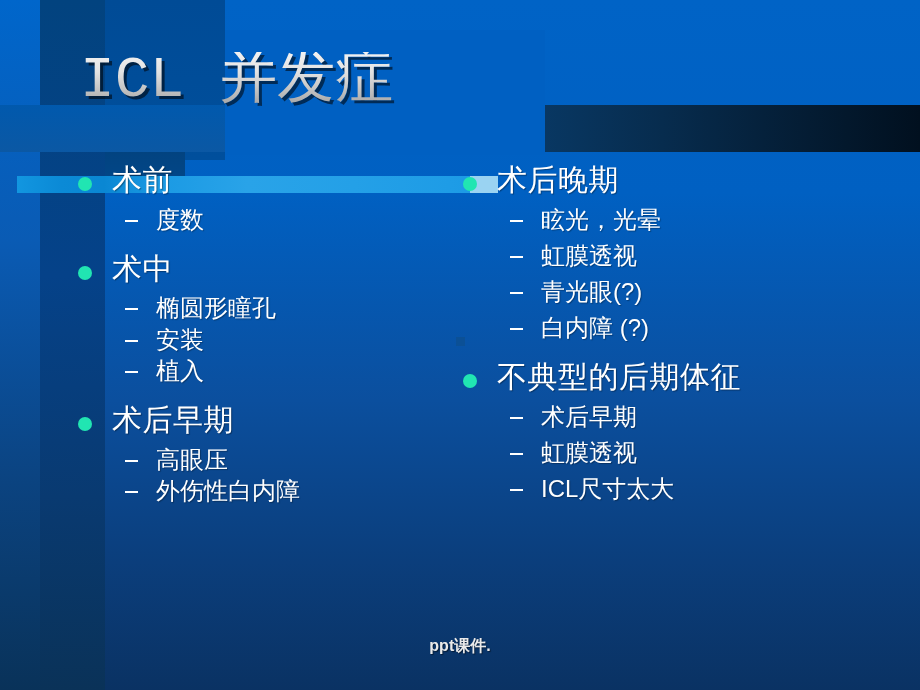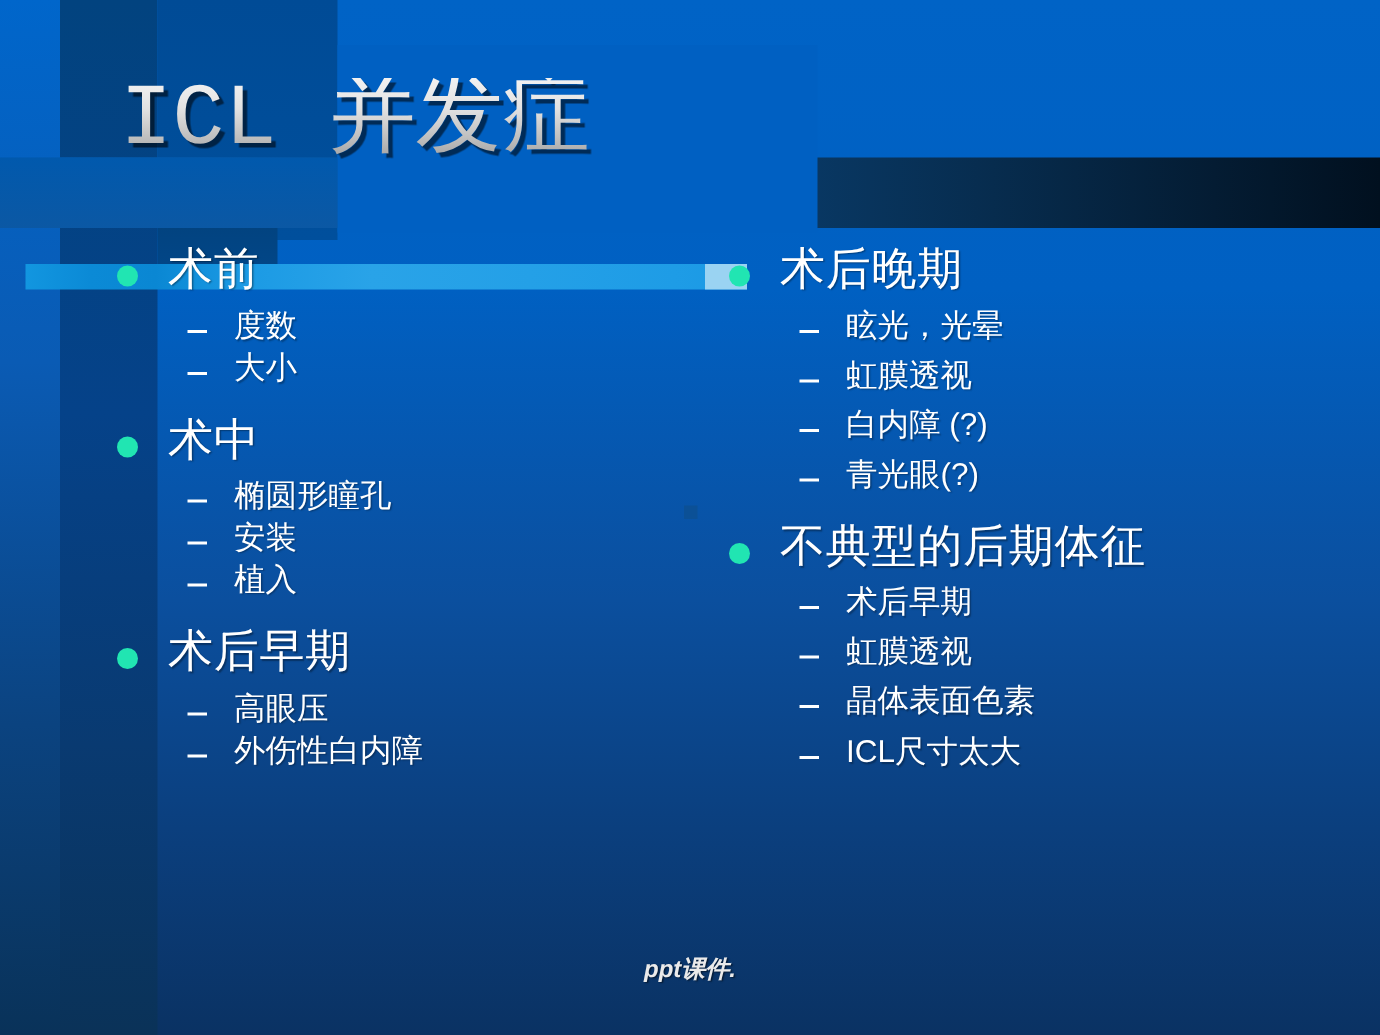--- a/index.html
+++ b/index.html
@@ -95,21 +95,21 @@
     width: 28px; height: 17px;
     background: #9ad3f2;
   }
 
   
   .col {
     position: absolute;
     top: 160px;
   }
   .col-left  { left: 78px;  width: 390px; }
-  .col-right { left: 486px; width: 430px; }
+  .col-right { left: 463px; width: 430px; }
 
   .l1 {
     display: flex;
     align-items: flex-start;
     color: #ffffff;
     font-size: 30px;
     line-height: 1.02;
     margin-top: 5px;
     white-space: nowrap;
   }
@@ -124,21 +124,21 @@
   .l1 .txt {
     font-weight: 400;
     letter-spacing: .5px;
     text-shadow: 1px 1px 1px rgba(0,0,0,.35);
   }
 
   .l2 {
     display: flex;
     align-items: flex-start;
     color: #ffffff;
-    font-size: 21px;
+    font-size: 24px;
     line-height: 1.05;
     margin-top: 11px;
     margin-left: 47px;
     white-space: nowrap;
   }
   .l2 .dash {
     flex: 0 0 auto;
     width: 13px; height: 2px;
     background: #ffffff;
     margin-right: 18px;
@@ -155,21 +155,20 @@
   
   .footer {
     position: absolute;
     left: 0; right: 0;
     top: 636px;
     text-align: center;
     color: #eaeaea;
     font-size: 16px;
     font-weight: bold;
     text-shadow: 1px 1px 1px rgba(0,0,0,.5);
-    font-style: italic;
   }
 </style>
 </head>
 <body>
 
 <div id="slide">
 
   <div class="bg-left-stripe"></div>
   <div class="bg-left-band"></div>
   <div class="bg-upper-block"></div>
@@ -187,96 +186,88 @@
   <div class="col col-left">
 
     <div class="l1">
       <span class="dot"></span>
       <span class="txt">术前</span>
     </div>
     <div class="l2">
       <span class="dash"></span>
       <span class="txt">度数</span>
     </div>
+
+    <div class="l1 gap">
+      <span class="dot"></span>
+      <span class="txt">术中</span>
+    </div>
+    <div class="l2">
+      <span class="dash"></span>
+      <span class="txt">椭圆形瞳孔</span>
+    </div>
     <div class="l2 tight">
       <span class="dash"></span>
-      <span class="txt">大小</span>
+      <span class="txt">安装</span>
+    </div>
+    <div class="l2 tight">
+      <span class="dash"></span>
+      <span class="txt">植入</span>
     </div>
 
     <div class="l1 gap">
       <span class="dot"></span>
-      <span class="txt">术中</span>
+      <span class="txt">术后早期</span>
     </div>
     <div class="l2">
       <span class="dash"></span>
-      <span class="txt">椭圆形瞳孔</span>
+      <span class="txt">高眼压</span>
     </div>
     <div class="l2 tight">
       <span class="dash"></span>
-      <span class="txt">安装</span>
-    </div>
-    <div class="l2 tight">
-      <span class="dash"></span>
-      <span class="txt">植入</span>
+      <span class="txt">外伤性白内障</span>
+    </div>
+  </div>
+
+  <div class="col col-right">
+
+    <div class="l1">
+      <span class="dot"></span>
+      <span class="txt">术后晚期</span>
+    </div>
+    <div class="l2 roomy">
+      <span class="dash"></span>
+      <span class="txt">眩光，光晕</span>
+    </div>
+    <div class="l2 roomy">
+      <span class="dash"></span>
+      <span class="txt">虹膜透视</span>
+    </div>
+    <div class="l2 roomy">
+      <span class="dash"></span>
+      <span class="txt">青光眼(?)</span>
+    </div>
+    <div class="l2 roomy">
+      <span class="dash"></span>
+      <span class="txt">白内障 (?)</span>
     </div>
 
     <div class="l1 gap">
       <span class="dot"></span>
+      <span class="txt">不典型的后期体征</span>
+    </div>
+    <div class="l2 roomy">
+      <span class="dash"></span>
       <span class="txt">术后早期</span>
     </div>
-    <div class="l2">
-      <span class="dash"></span>
-      <span class="txt">高眼压</span>
-    </div>
-    <div class="l2 tight">
-      <span class="dash"></span>
-      <span class="txt">外伤性白内障</span>
+    <div class="l2 roomy">
+      <span class="dash"></span>
+      <span class="txt">虹膜透视</span>
+    </div>
+    <div class="l2 roomy">
+      <span class="dash"></span>
+      <span class="txt">ICL尺寸太大</span>
     </div>
   </div>
 
-  <div class="col col-right">
-
-    <div class="l1">
-      <span class="dot"></span>
-      <span class="txt">术后晚期</span>
-    </div>
-    <div class="l2 roomy">
-      <span class="dash"></span>
-      <span class="txt">眩光，光晕</span>
-    </div>
-    <div class="l2 roomy">
-      <span class="dash"></span>
-      <span class="txt">虹膜透视</span>
-    </div>
-    <div class="l2 roomy">
-      <span class="dash"></span>
-      <span class="txt">白内障 (?)</span>
-    </div>
-    <div class="l2 roomy">
-      <span class="dash"></span>
-      <span class="txt">青光眼(?)</span>
-    </div>
-
-    <div class="l1 gap">
-      <span class="dot"></span>
-      <span class="txt">不典型的后期体征</span>
-    </div>
-    <div class="l2 roomy">
-      <span class="dash"></span>
-      <span class="txt">术后早期</span>
-    </div>
-    <div class="l2 roomy">
-      <span class="dash"></span>
-      <span class="txt">虹膜透视</span>
-    </div>
-    <div class="l2 roomy">
-      <span class="dash"></span>
-      <span class="txt">晶体表面色素</span>
-    </div>
-    <div class="l2 roomy">
-      <span class="dash"></span>
-      <span class="txt">ICL尺寸太大</span>
-    </div>
-  </div>
-
   <div class="footer">ppt课件.</div>
 
 </div>
 
 </body></html>

